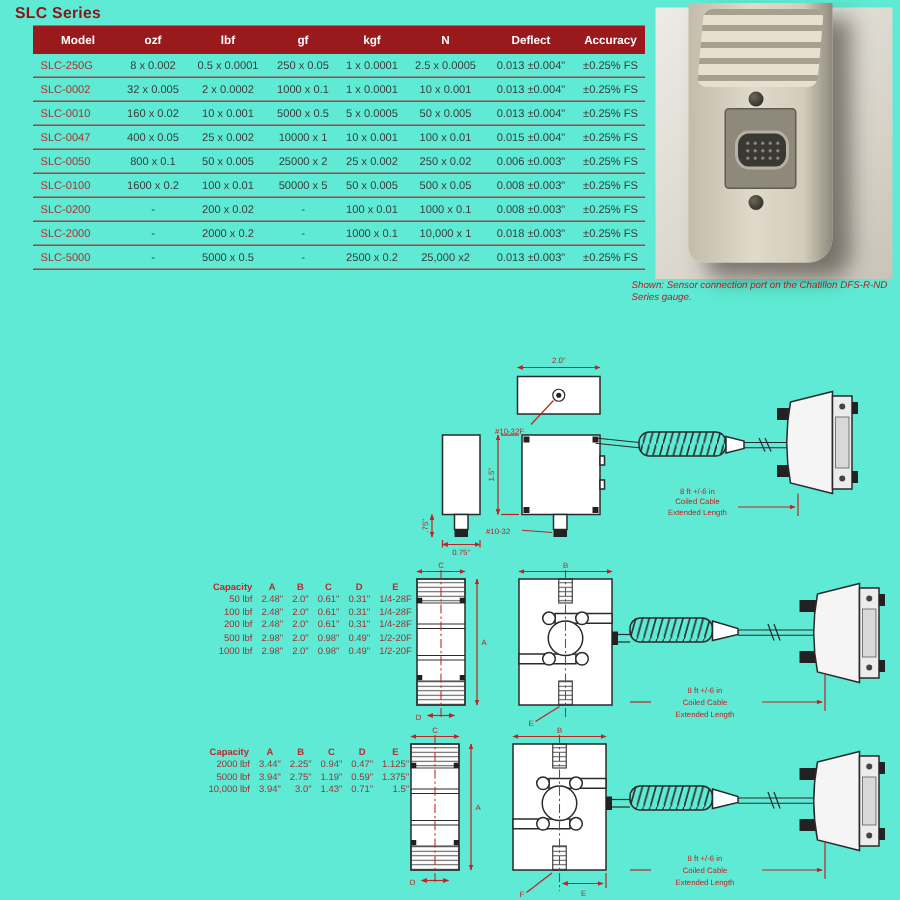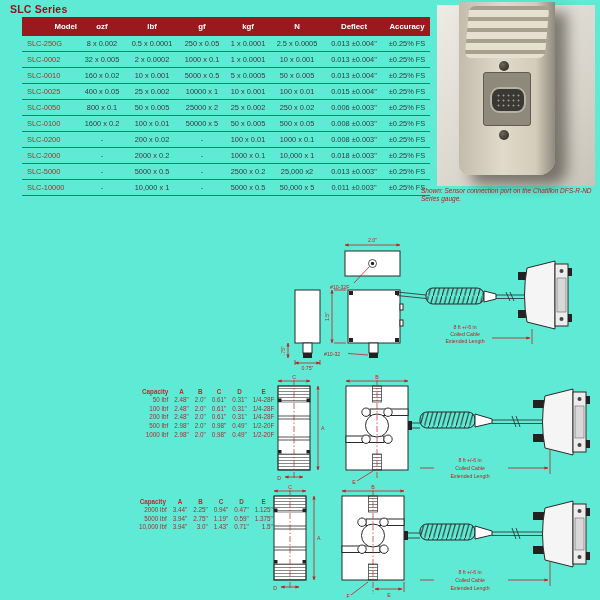--- a/index.html
+++ b/index.html
@@ -2,21 +2,21 @@
 <html><head>
 <meta charset="utf-8">
 <style>
   html,body{margin:0;padding:0;background:#fff;}
   #page{position:relative;width:600px;height:600px;background:#5eead4;overflow:hidden;
         font-family:"Liberation Sans","DejaVu Sans",sans-serif;}
   .title{position:absolute;left:10px;top:3px;font-size:10.5px;font-weight:bold;color:#8c1418;letter-spacing:.2px;}
   
   .spec{position:absolute;left:22px;top:17px;width:408px;border-collapse:collapse;font-size:7.4px;color:#3b3b3b;table-layout:fixed;}
   .spec th{background:#9a191d;color:#fff;font-size:7.8px;font-weight:bold;padding:5px 1px;}
-  .spec th:first-of-type{text-align:right;padding-left:5px;margin-top:24px;}
+  .spec th:first-of-type{text-align:center;padding-left:5px;margin-top:24px;}
   .spec td{text-align:center;height:15px;border-bottom:1px solid #b04040;padding:0;}
   .spec td:first-of-type{text-align:left;padding-left:5px;color:#ae2f2c;margin-top:27px;}
   
   .cap{position:absolute;border-collapse:collapse;font-size:6.3px;color:#9c3333;}
   .cap th{color:#c1272d;font-weight:bold;padding:0 3px 1px;text-align:center;}
   .cap td{padding:0 3px;text-align:right;line-height:8.7px;white-space:nowrap;}
   #cap1{left:139px;top:388px;}
   #cap2{left:136px;top:498px;}
   
   .photo{position:absolute;left:437px;top:5px;width:158px;height:181px;background:linear-gradient(135deg,#edebe5,#d6d2c8 70%,#c9c4b9);}
@@ -94,21 +94,21 @@
           <td>160 x 0.02</td>
           <td>10 x 0.001</td>
           <td>5000 x 0.5</td>
           <td>5 x 0.0005</td>
           <td>50 x 0.005</td>
           <td>0.013 ±0.004"</td>
           <td>±0.25% FS</td>
         </tr>
 
         <tr>
-          <td>SLC-0025</td>
+          <td>SLC-0047</td>
           <td>400 x 0.05</td>
           <td>25 x 0.002</td>
           <td>10000 x 1</td>
           <td>10 x 0.001</td>
           <td>100 x 0.01</td>
           <td>0.015 ±0.004"</td>
           <td>±0.25% FS</td>
         </tr>
 
         <tr>
@@ -161,30 +161,20 @@
           <td>SLC-5000</td>
           <td>-</td>
           <td>5000 x 0.5</td>
           <td>-</td>
           <td>2500 x 0.2</td>
           <td>25,000 x2</td>
           <td>0.013 ±0.003"</td>
           <td>±0.25% FS</td>
         </tr>
 
-        <tr>
-          <td>SLC-10000</td>
-          <td>-</td>
-          <td>10,000 x 1</td>
-          <td>-</td>
-          <td>5000 x 0.5</td>
-          <td>50,000 x 5</td>
-          <td>0.011 ±0.003"</td>
-          <td>±0.25% FS</td>
-        </tr>
       </tbody>
   </table>
 
   <div class="photo">
     <div class="dev">
       <div class="ribs"></div>
       <div class="screw" style="left:40px;top:59px;"></div>
       <div class="plate">
         <div class="db">
             <div class="pins"></div>

